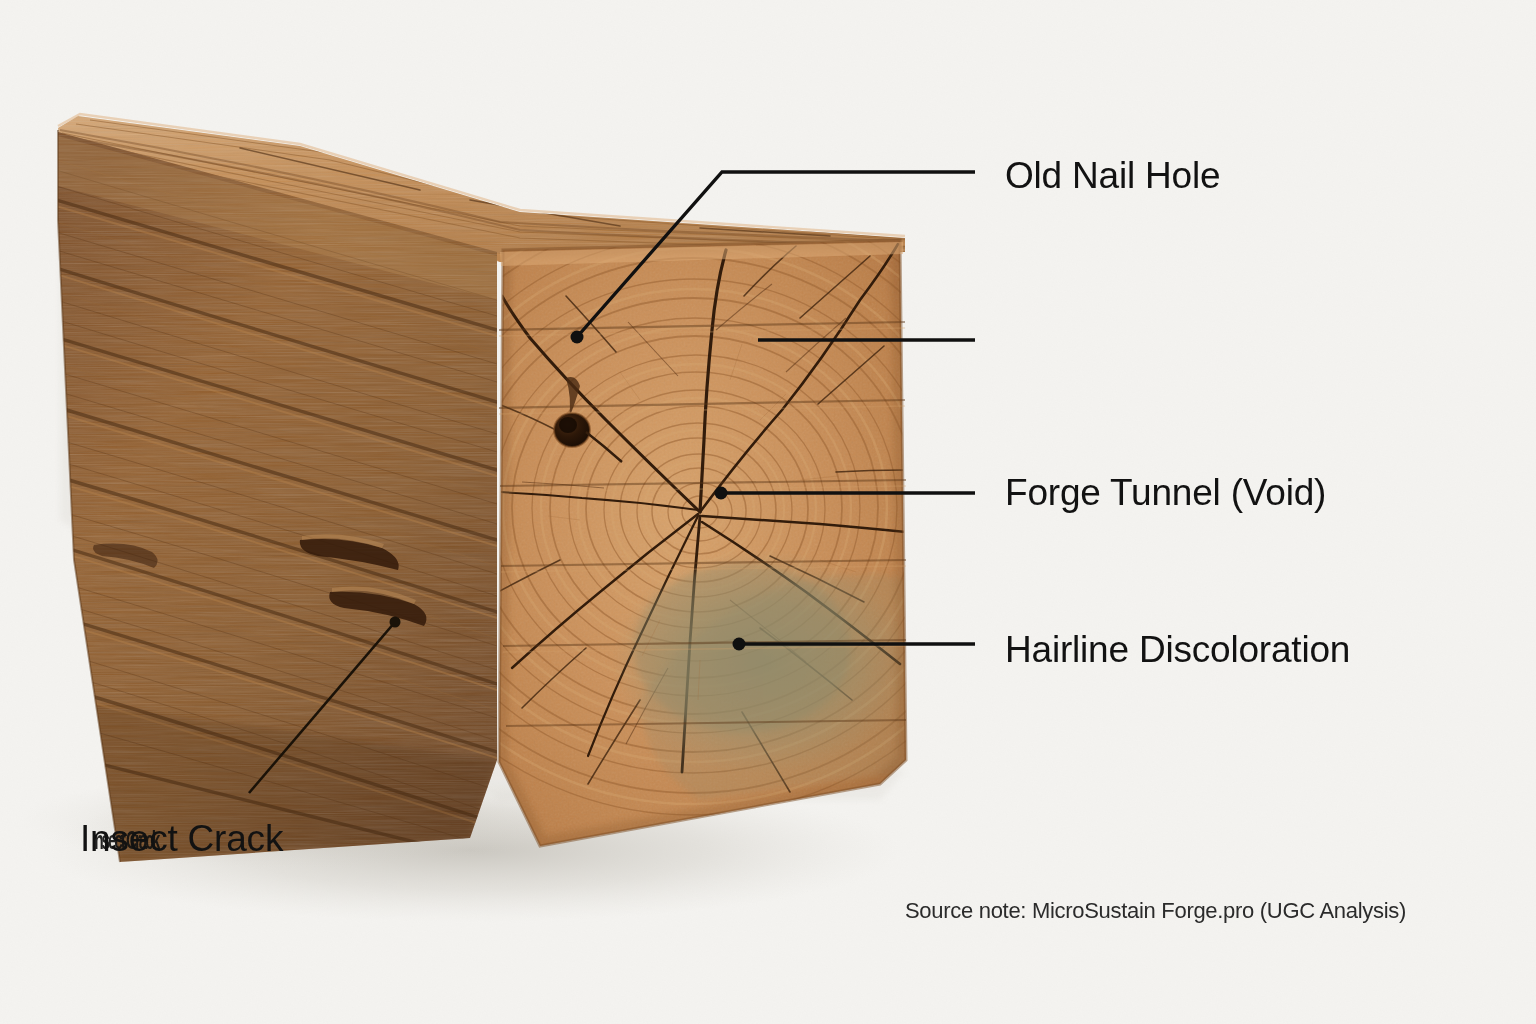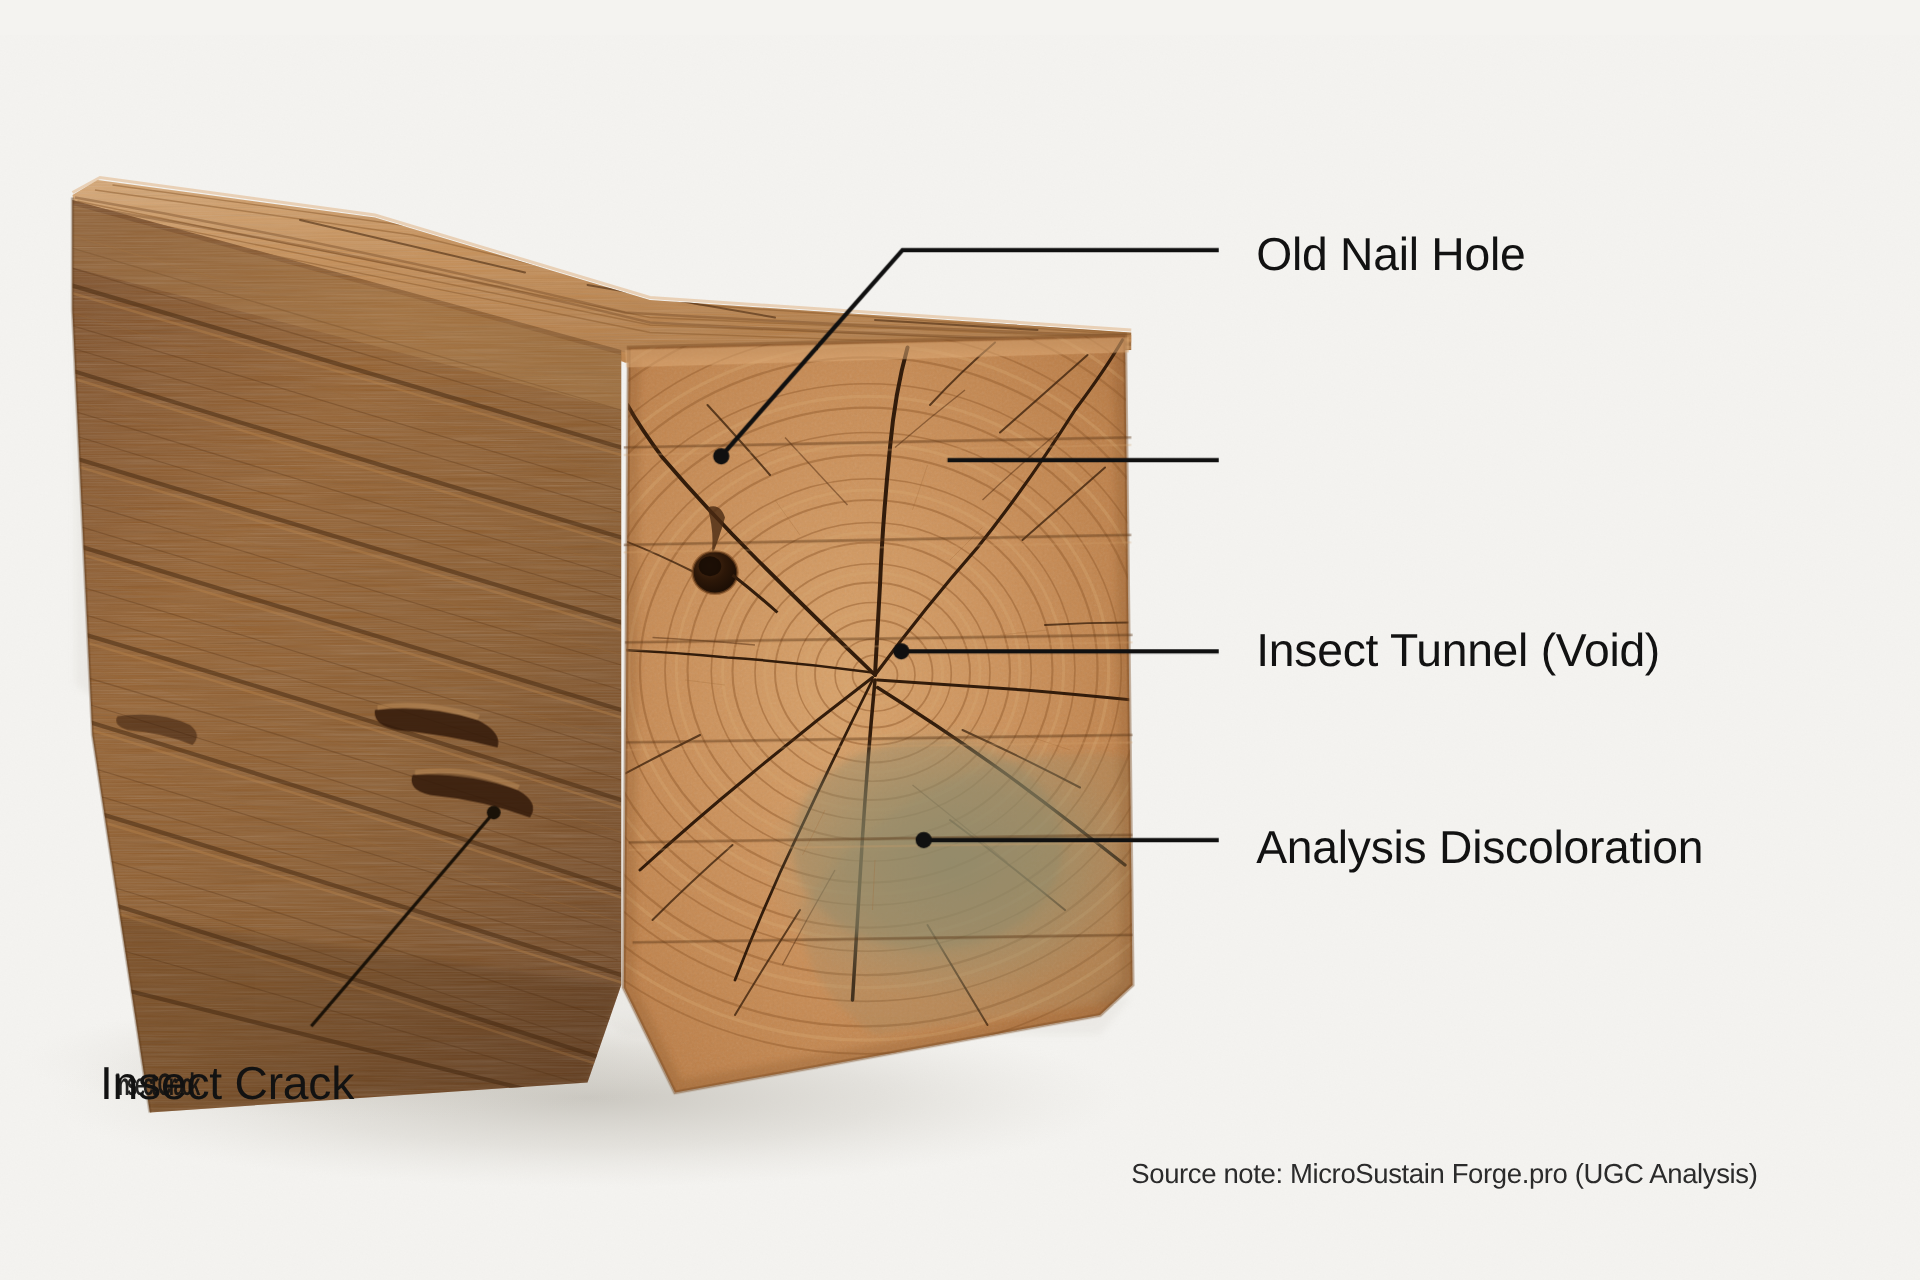--- a/index.html
+++ b/index.html
@@ -4,21 +4,21 @@
 <title>Timber Defect Diagram</title>
 <style>
   html,body{margin:0;padding:0;}
   body{
     width:1536px;height:1024px;
     background:#f4f3f0;
     font-family:"Liberation Sans", sans-serif;
     overflow:hidden;
     position:relative;
   }
-  #stage{position:absolute;inset:0;width:1536px;height:728px;margin-top:28px;}
+  #stage{position:absolute;inset:0;width:1536px;height:728px;}
   svg.scene{position:absolute;left:0;top:0;width:1536px;height:1024px;display:block;}
 
   .callout-label{
     position:absolute;
     color:#121212;
     font-size:37px;
     font-weight:400;
     letter-spacing:-0.2px;
     white-space:nowrap;
     line-height:1;
@@ -402,23 +402,23 @@
         <path d="M395,622 L249,793" fill="none" stroke="#1a1208" stroke-width="2.6"></path>
         <circle cx="395" cy="622" r="5.5" fill="#1a1208"></circle>
       </g>
 
     </g>
   </svg>
 
   <div class="callout-label" style="left:1005px;top:157px;">Old Nail Hole</div>
 
 
-  <div class="callout-label" style="left:1005px;top:474px;">Insect Tunnel (Void)</div>
-
-  <div class="callout-label" style="left:1005px;top:631px;">Analysis Discoloration</div>
+  <div class="callout-label" style="left:1005px;top:474px;">Forge Tunnel (Void)</div>
+
+  <div class="callout-label" style="left:1005px;top:631px;">Hairline Discoloration</div>
 
   <div class="callout-label left" style="left:80px;top:820px;">Insect Crack</div>
 
   <div class="ghost-overlay" style="left:92px;top:828px;">Insect Crack</div>
 
   <div class="source-note">Source note:  MicroSustain Forge.pro (UGC Analysis)</div>
 
 </div>
 
 </body></html>

